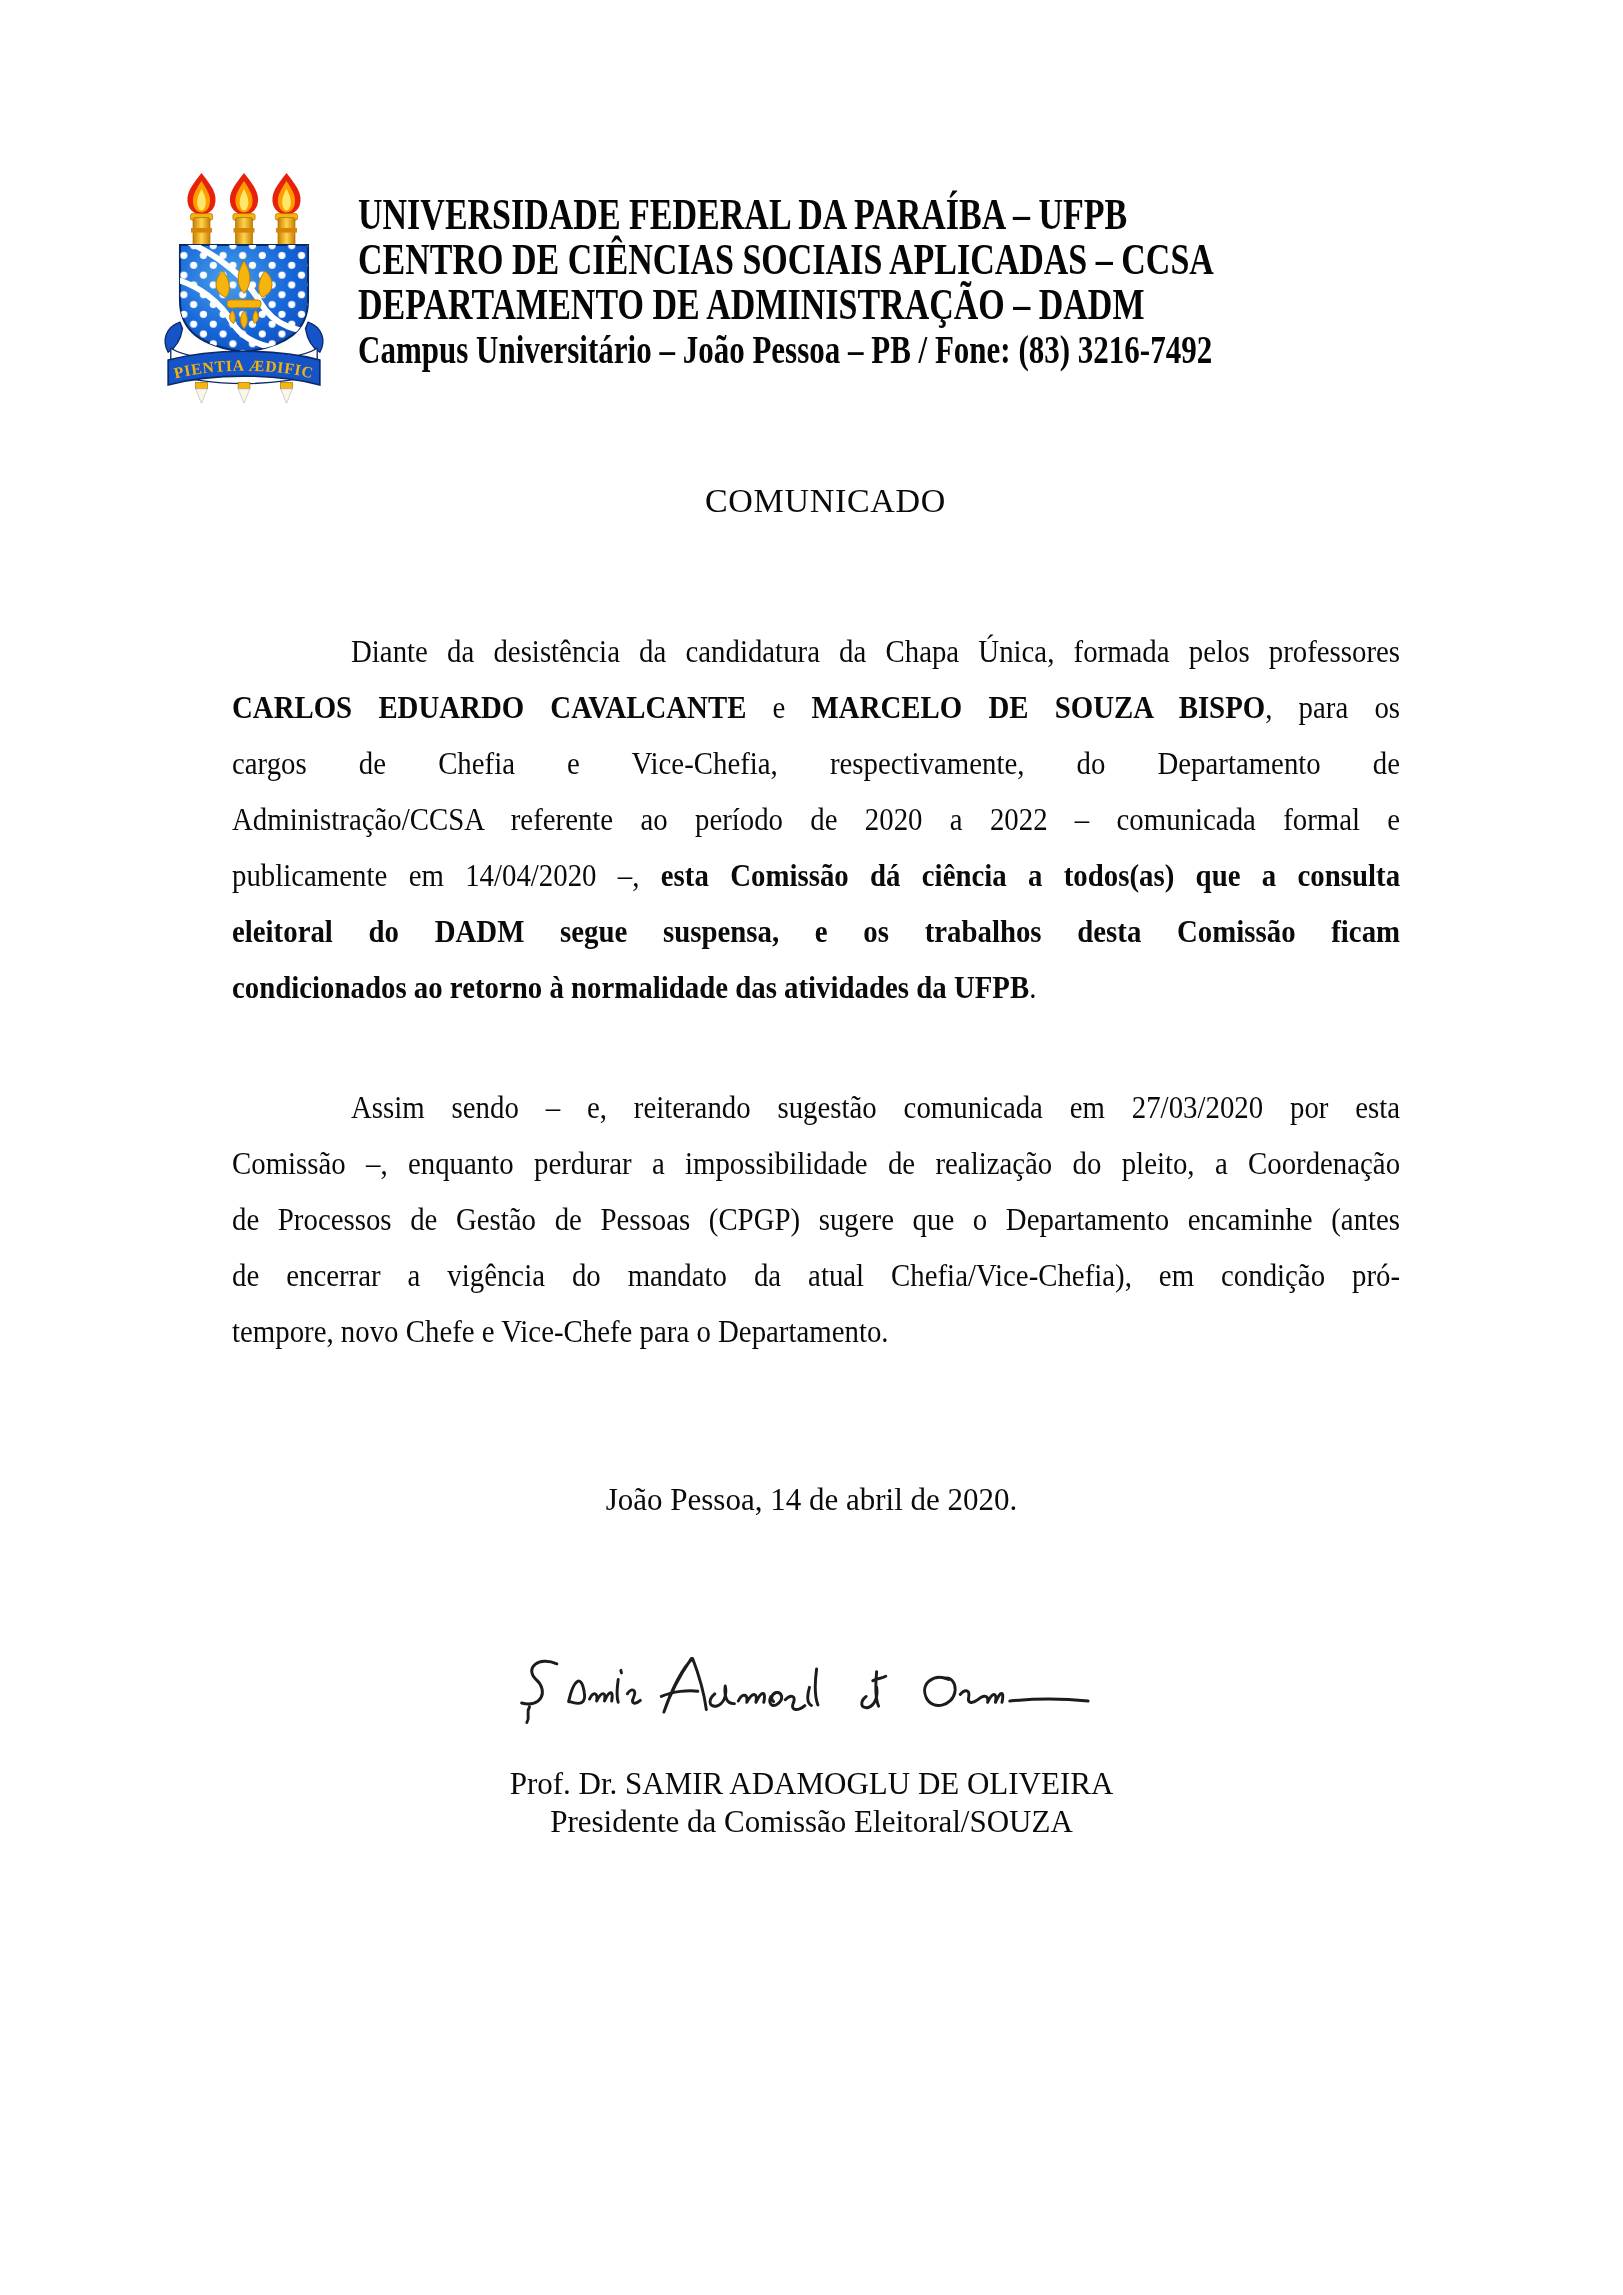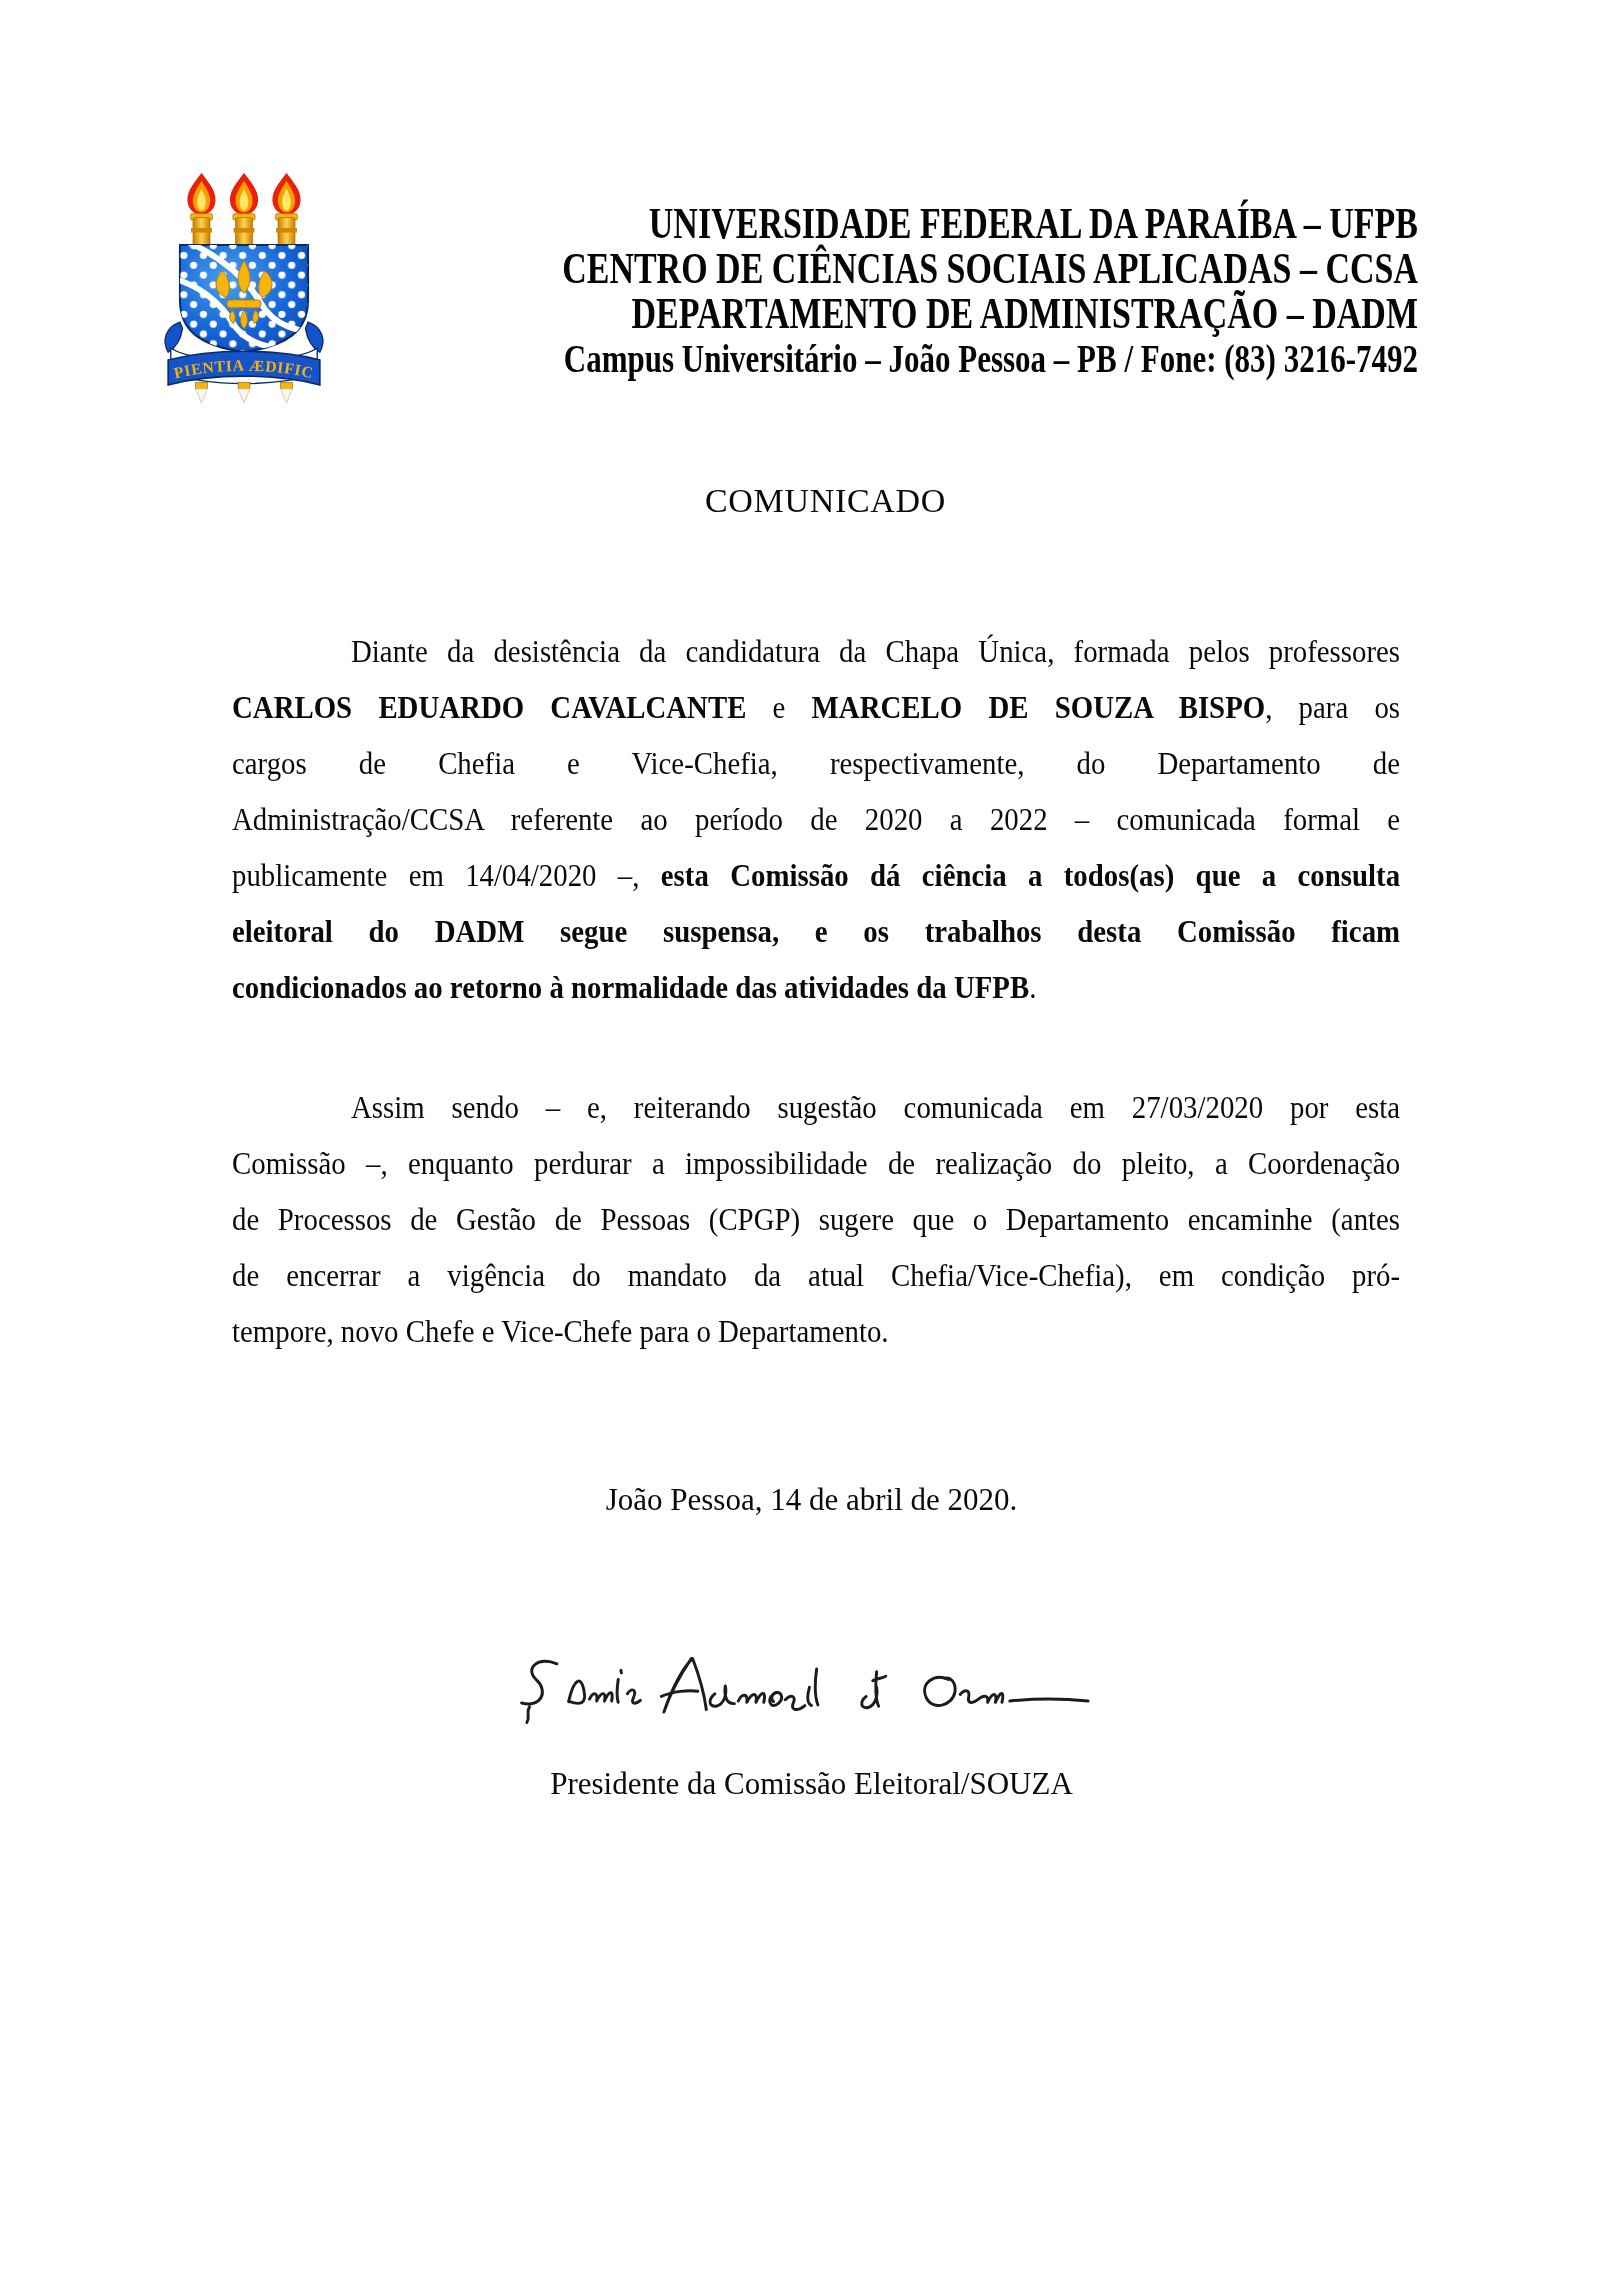--- a/index.html
+++ b/index.html
@@ -18,24 +18,23 @@
     left: 159px;
     top: 171px;
     width: 170px;
     height: 233px;
   }
   .header-text {
     position: absolute;
     left: 358px;
     top: 192px;
     width: 1060px;
-    text-align: right;
+    text-align: left;
     font-weight: 700;
     color: #060606;
-    margin-top: 9px;
   }
   .header-line {
     font-size: 34px;
     line-height: 45px;
     white-space: nowrap;
     transform: scaleY(1.28);
     transform-origin: 50% 50%;
   }
   .header-line.small { font-size: 31px; }
   .doc-title {
@@ -225,17 +224,18 @@
       <path d="M86,38 C58,26 36,44 54,62 C74,80 62,106 32,98 M44,104 C38,114 46,118 40,128"></path>
       <path d="M104,96 C112,60 124,54 128,82 C131,98 122,102 106,96 M136,92 C142,80 149,82 147,95 C155,79 162,81 159,95 C167,77 173,79 170,95 M180,62 C178,76 177,88 180,97 M184,48 L185,52 M194,84 C201,74 209,77 203,91 C199,99 206,101 214,94"></path>
       <path d="M292,30 C270,62 256,94 250,112 M250,112 C262,76 280,42 294,30 C304,56 312,86 315,108 M246,88 C264,80 288,78 302,80"></path>
       <path d="M328,84 C318,92 318,104 330,103 C342,100 347,86 344,72 C342,88 346,100 358,99 M364,95 C370,82 379,84 377,97 C386,80 394,82 391,97 C400,78 407,80 403,97 M414,88 C409,99 416,106 425,99 C434,92 431,81 422,82 C415,84 413,92 418,96 M436,93 C445,84 453,87 448,99 C444,110 455,111 466,102 M473,74 C469,88 469,98 476,102 M484,46 C481,68 481,88 486,101"></path>
       <path d="M560,88 C550,96 551,107 563,105 C574,101 578,88 576,74 M576,50 C574,72 574,92 579,103 M570,64 C577,59 585,61 590,57"></path>
       <path d="M686,62 C664,52 642,68 652,90 C662,110 692,103 696,81 C698,66 689,58 680,60 M704,85 C712,76 719,78 717,89 C715,98 722,100 731,93 C741,84 748,87 746,97 C754,80 761,82 758,97 C766,78 772,80 768,97 M780,95 C820,91 860,91 900,95"></path>
     </g>
   </svg>
 
   <div class="sig-block">
+    <div>Prof. Dr. SAMIR ADAMOGLU DE OLIVEIRA</div>
     <div>Presidente da Comissão Eleitoral/SOUZA</div>
   </div>
 
 </div>
 
 
 </body></html>

